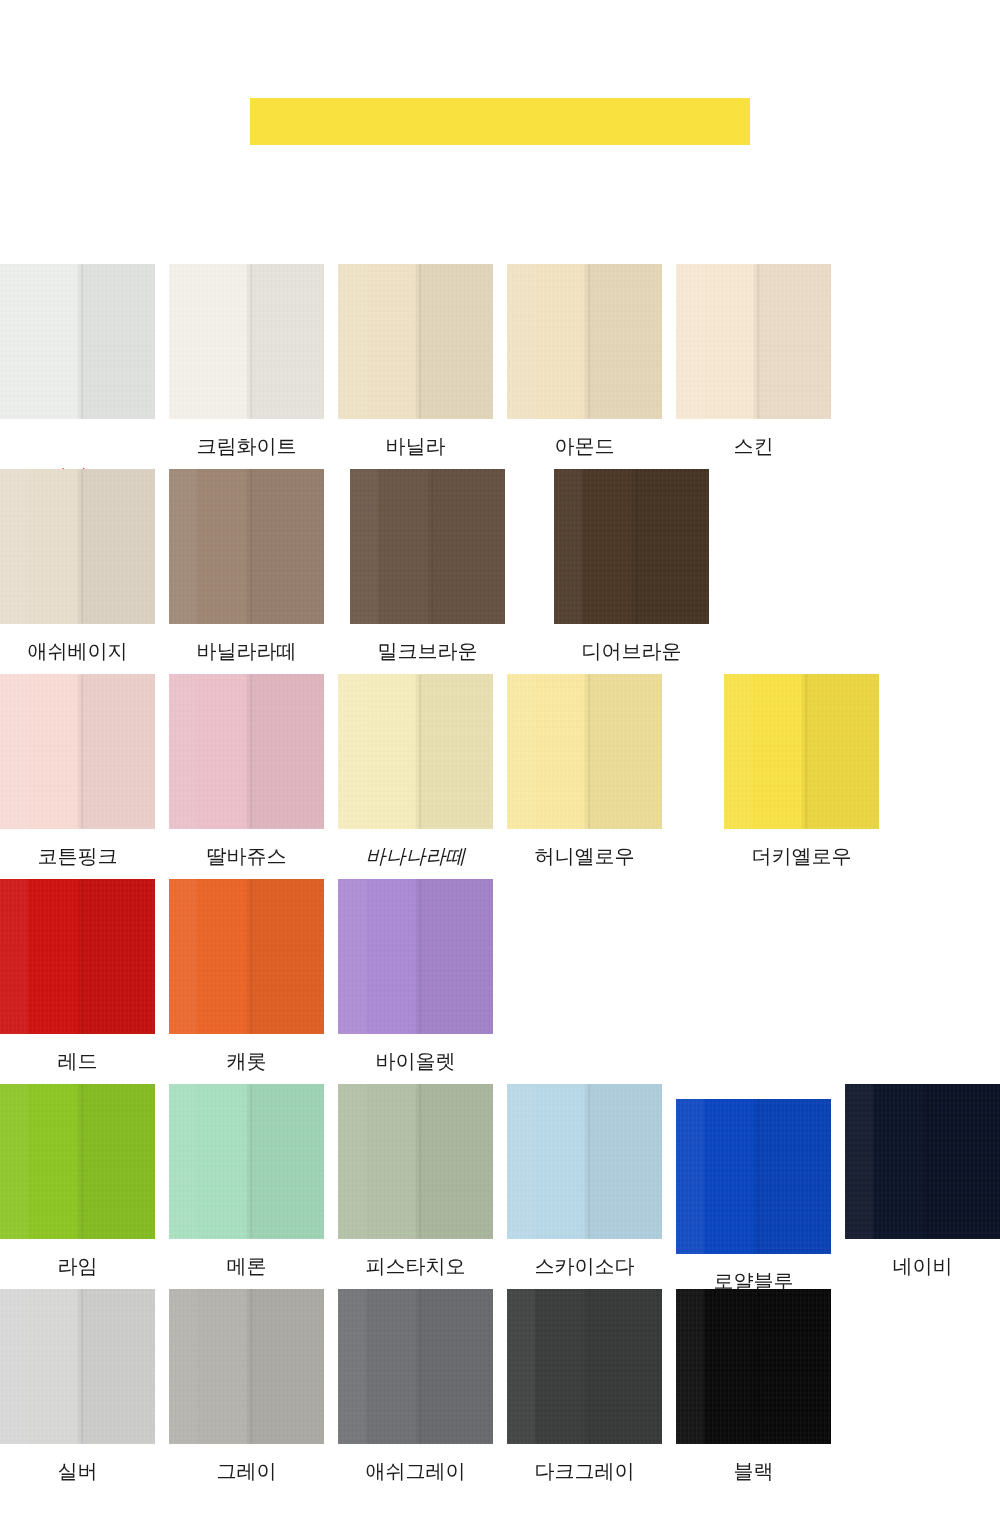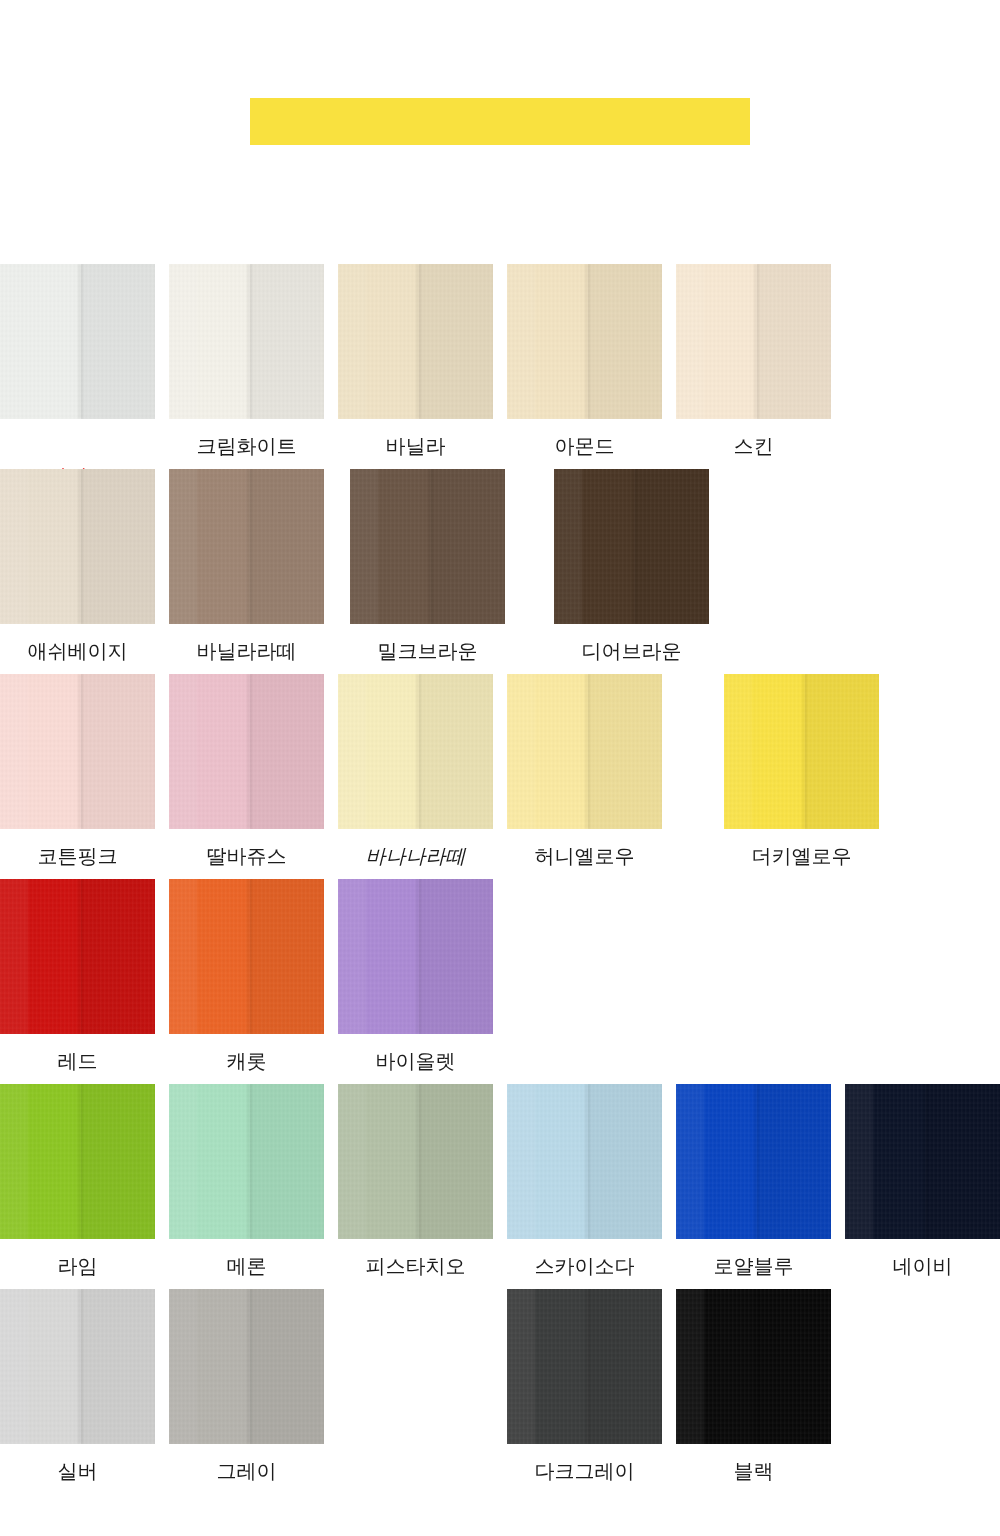--- a/index.html
+++ b/index.html
@@ -374,21 +374,21 @@
         <div class="swatch-chip" style="width: 155px; height: 155px; background: rgb(186, 218, 233);">
           <div class="nap">
             <div class="band2"></div>
             <div class="band"></div>
             <div class="seam"></div>
             <div class="grain"></div>
           </div>
         </div>
         <div class="swatch-label" style="width: 155px; color: rgb(28, 28, 28);">스카이소다</div>
       </div>
-      <div class="swatch-cell" style="left: 676px; width: 159px;">
+      <div class="swatch-cell" style="left: 676px; width: 159px; margin-top: 15px;">
         <div class="swatch-chip" style="width: 155px; height: 155px; background: rgb(10, 69, 193);">
           <div class="nap">
             <div class="band2"></div>
             <div class="band"></div>
             <div class="seam"></div>
             <div class="grain"></div>
           </div>
         </div>
         <div class="swatch-label" style="width: 155px; color: rgb(28, 28, 28);">로얄블루</div>
       </div>
@@ -419,20 +419,31 @@
       <div class="swatch-cell" style="left: 169px; width: 155px;">
         <div class="swatch-chip" style="width: 155px; height: 155px; background: rgb(182, 180, 174);">
           <div class="nap">
             <div class="band2"></div>
             <div class="band"></div>
             <div class="seam"></div>
             <div class="grain"></div>
           </div>
         </div>
         <div class="swatch-label" style="width: 155px; color: rgb(28, 28, 28);">그레이</div>
+      </div>
+      <div class="swatch-cell" style="left: 338px; width: 155px;">
+        <div class="swatch-chip" style="width: 155px; height: 155px; background: rgb(111, 113, 117);">
+          <div class="nap">
+            <div class="band2"></div>
+            <div class="band"></div>
+            <div class="seam"></div>
+            <div class="grain"></div>
+          </div>
+        </div>
+        <div class="swatch-label" style="width: 155px; color: rgb(28, 28, 28);">애쉬그레이</div>
       </div>
       <div class="swatch-cell" style="left: 507px; width: 155px;">
         <div class="swatch-chip" style="width: 155px; height: 155px; background: rgb(59, 61, 61);">
           <div class="nap">
             <div class="band2"></div>
             <div class="band"></div>
             <div class="seam"></div>
             <div class="grain"></div>
           </div>
         </div>

